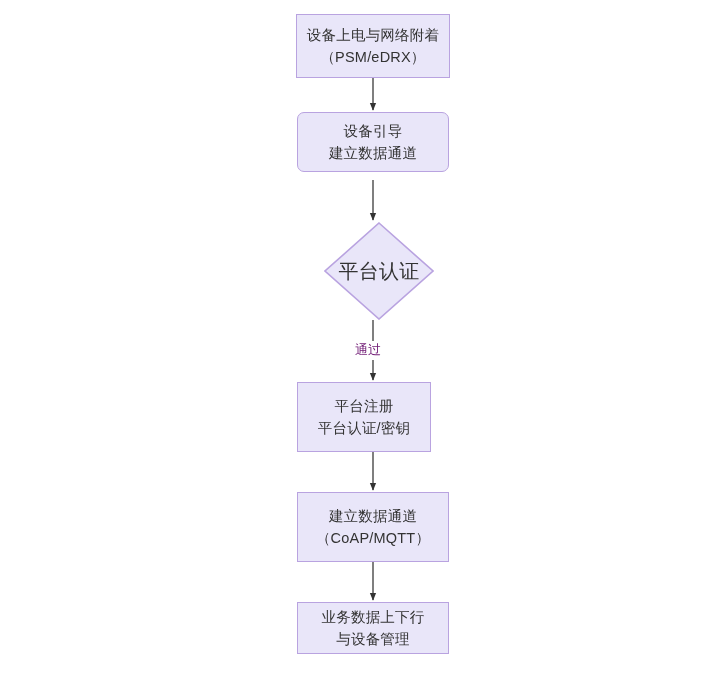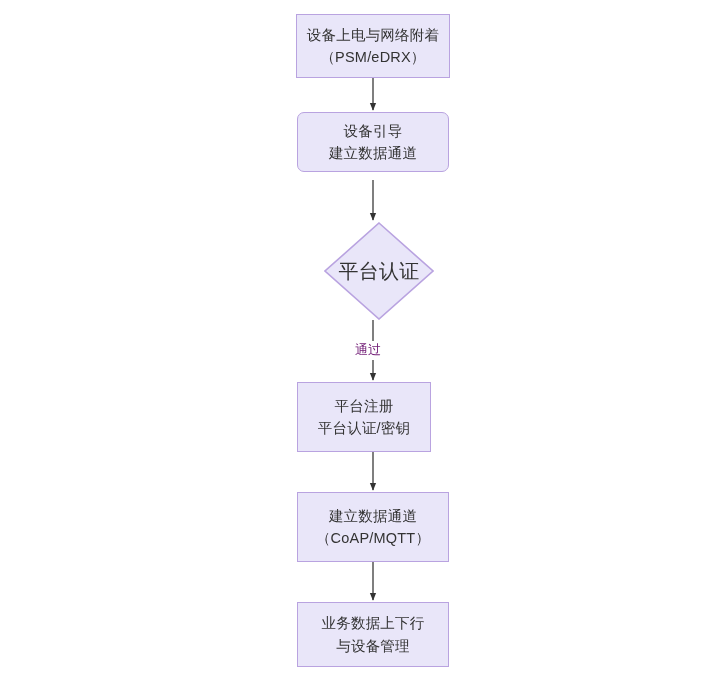--- a/index.html
+++ b/index.html
@@ -128,18 +128,18 @@
   <div class="node-box" style="left:297px; top:382px; width:134px; height:70px;">
     <span class="node-line">平台注册</span>
     <span class="node-line">平台认证/密钥</span>
   </div>
 
   <div class="node-box" style="left:297px; top:492px; width:152px; height:70px;">
     <span class="node-line">建立数据通道</span>
     <span class="node-line">（CoAP/MQTT）</span>
   </div>
 
-  <div class="node-box" style="left:297px; top:602px; width:152px; height:65px;">
+  <div class="node-box" style="left:297px; top:602px; width:152px; height:52px;">
     <span class="node-line">业务数据上下行</span>
     <span class="node-line">与设备管理</span>
   </div>
 
 </div>
 
 </body></html>

